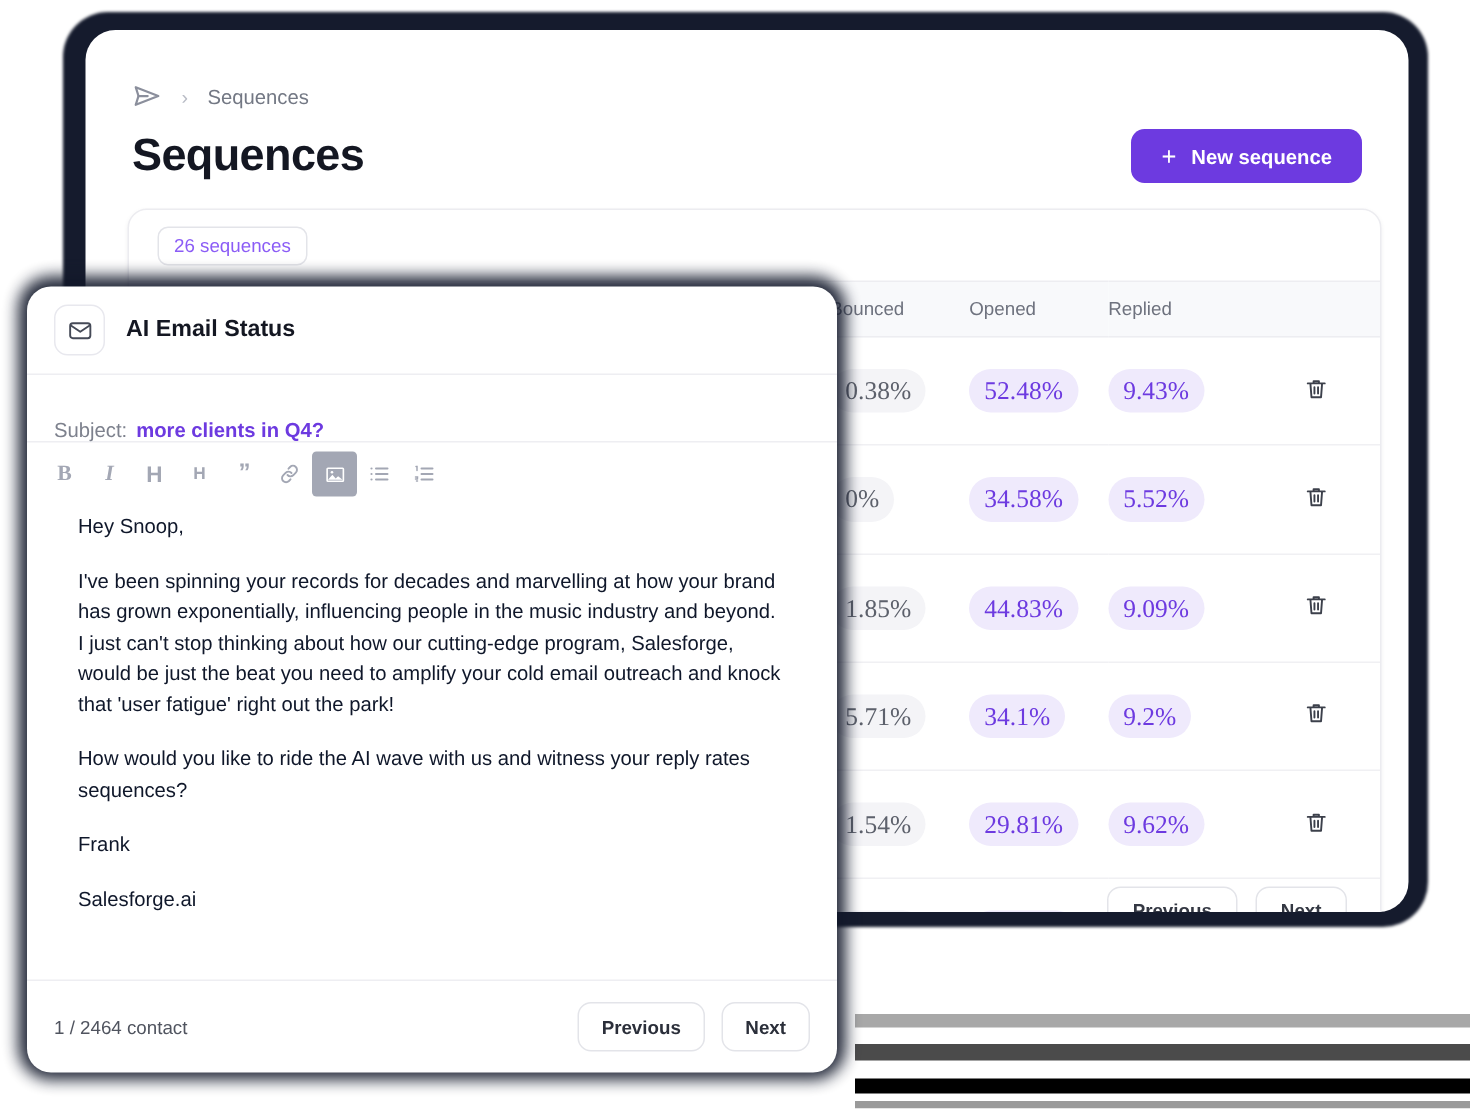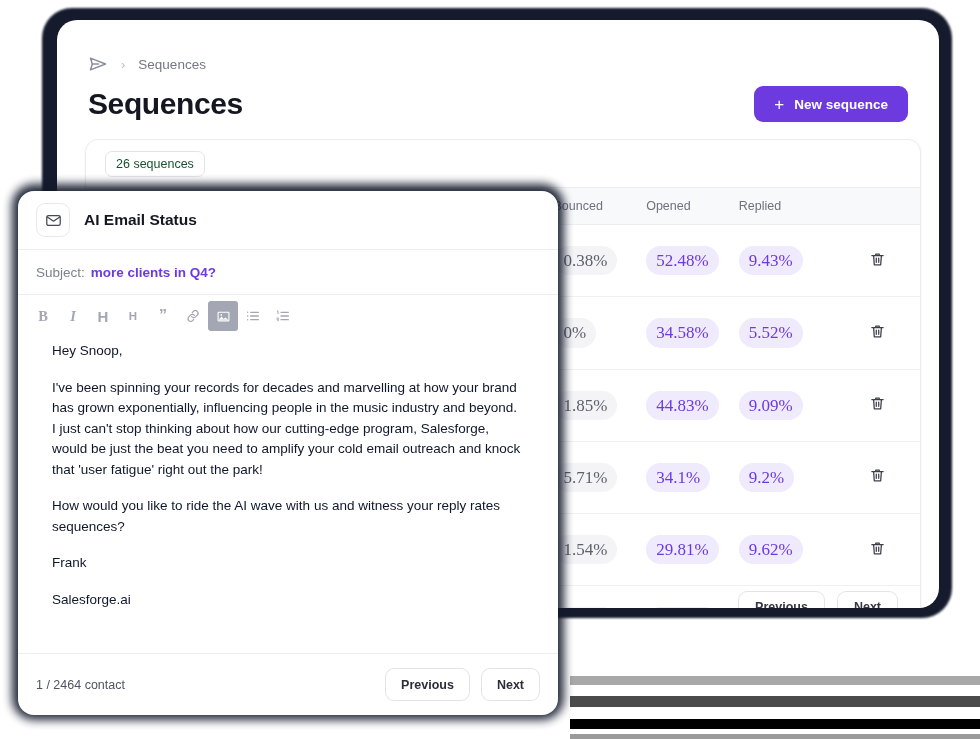--- a/index.html
+++ b/index.html
@@ -60,21 +60,21 @@
   
   .table-card {
     position: absolute; left: 28px; top: 119px; width: 836px; height: 487px;
     background: #ffffff; border: 1px solid #ececf0; border-radius: 13px;
     box-shadow: 0 1px 3px rgba(20,23,34,.05);
     overflow: hidden;
   }
   .card-top { height: 47px; display: flex; align-items: center; padding-left: 19px; }
   .count-chip {
     border: 1px solid #e3e4e9; border-radius: 7px; padding: 5px 10px;
-    font-size: 12.5px; color: #14532d; background: #fff;
+    font-size: 12.5px; color: #8b5cf6; background: #fff;
   }
   table { width: 100%; border-collapse: collapse; table-layout: fixed; }
   thead tr { background: #f8f9fb; }
   th {
     font-size: 12.5px; font-weight: normal; color: #6e727e; text-align: left;
     padding: 11px 0; border-top: 1px solid #ededf1; border-bottom: 1px solid #ededf1;
   }
   td {
     font-size: 13px; color: #141722; padding: 21px 0;
     border-bottom: 1px solid #f0f0f3; text-align: left;
@@ -122,21 +122,21 @@
   }
   .icon-box {
     width: 34px; height: 34px; border: 1px solid #e8e8ee; border-radius: 9px;
     display: flex; align-items: center; justify-content: center; color: #454a57;
     flex: none;
   }
   .icon-box svg { width: 17px; height: 17px; }
   .modal-title { font-size: 15.5px; font-weight: bold; color: #141722; }
 
   .subject-row {
-    display: flex; align-items: center; gap: 6px; height: 45px;
+    display: flex; align-items: flex-end; gap: 6px; height: 45px;
     padding: 0 18px; border-bottom: 1px solid #eeeef2; font-size: 13.5px;
   }
   .subj-label { color: #7d818d; }
   .subj-value { color: #6d3ae0; font-weight: bold; }
 
   .toolbar {
     display: flex; align-items: center; gap: 0px; height: 42px;
     padding: 0 10px;
   }
   .tb-btn {

